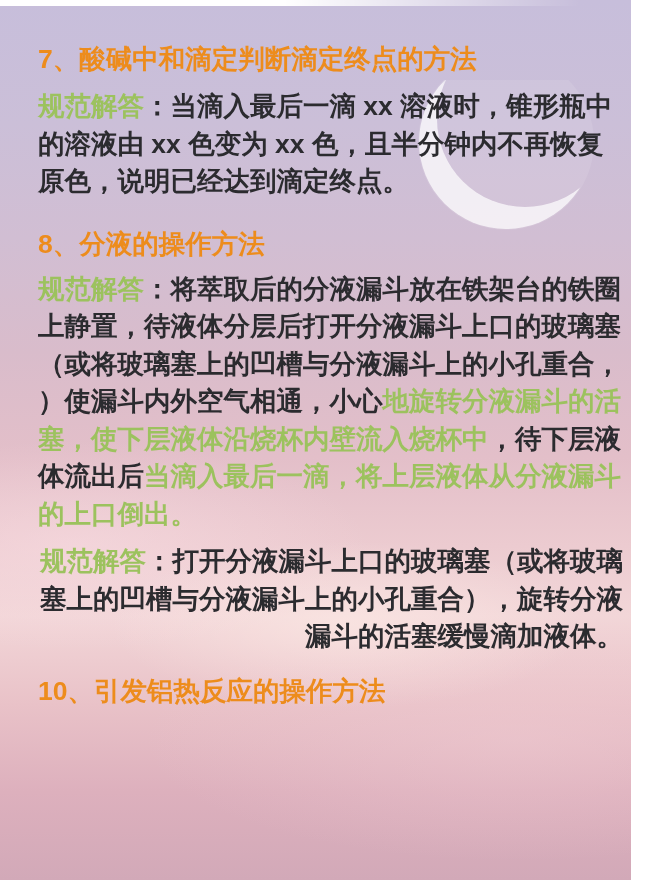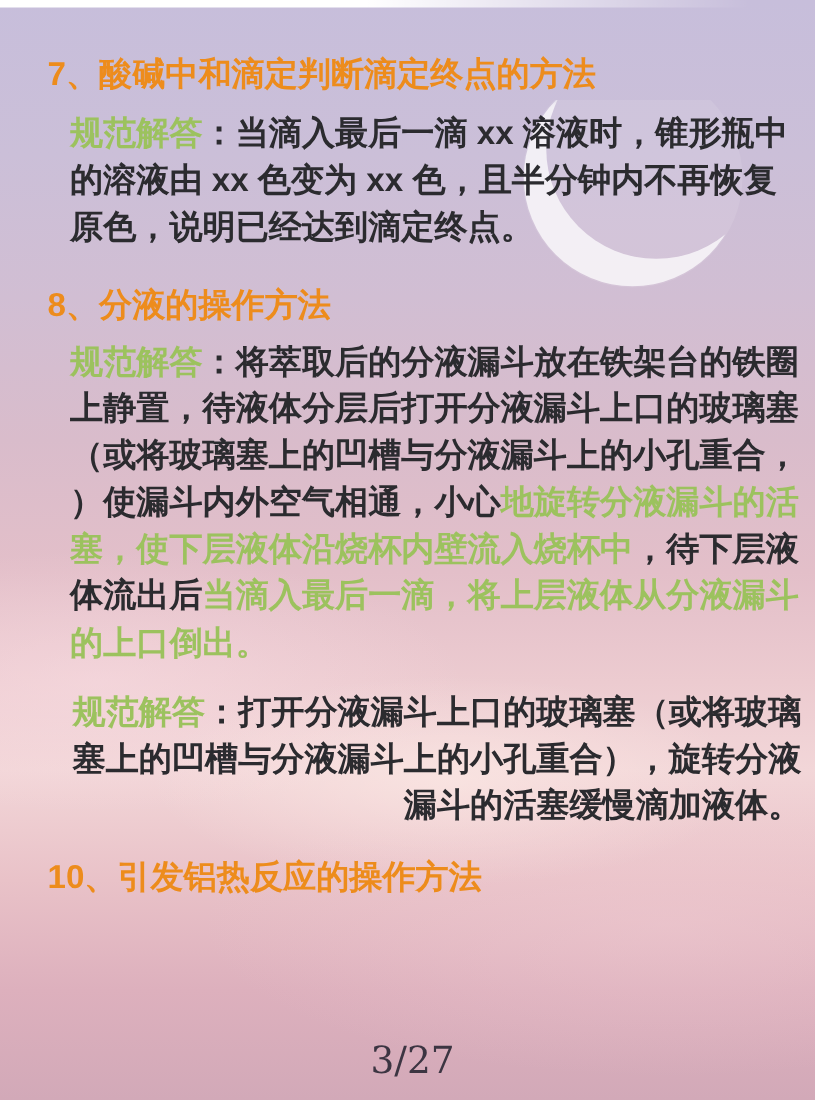--- a/index.html
+++ b/index.html
@@ -1,49 +1,50 @@
 <!DOCTYPE html>
 <html lang="zh" style="--c-orange: #ed8c1c; --c-green: #9cc25e; --c-ink: #2b2b2f;"><head>
 <meta charset="utf-8">
 <style>
   html,body{margin:0;padding:0;}
   body{
     width:660px;height:880px;overflow:hidden;
     font-family:"Liberation Sans","DejaVu Sans",sans-serif;
   }
   .page{
-    position:relative;width:652px;height:880px;overflow:hidden;
+    position:relative;width:600px;height:880px;overflow:hidden;
     background:
       radial-gradient(340px 120px at 55% 71%, rgba(255,238,232,0.55), rgba(255,238,232,0) 70%),
       radial-gradient(420px 150px at 12% 62%, rgba(250,222,228,0.50), rgba(250,222,228,0) 70%),
       radial-gradient(520px 170px at 82% 84%, rgba(240,204,211,0.45), rgba(240,204,211,0) 72%),
       linear-gradient(180deg,
         #c7bedb 0%, #cbbfd8 14%, #d1bed3 27%, #d9bccb 40%,
         #e3bfc9 52%, #eccbd0 62%, #f2d6d8 70%, #e9c2c8 80%,
         #ddb0bd 90%, #d2a9b8 100%);
+    padding-left: 31px;
   }
   .top-strip{
     position:absolute;left:0;top:0;height:6px;width:100%;
     background:linear-gradient(90deg,#ffffff 0%,#ffffff 45%,rgba(255,255,255,0) 92%);
     border-bottom-right-radius:6px;
   }
   .moon{position:absolute;left:388px;top:80px;pointer-events:none;}
   .content{
     position:absolute;left:38px;top:0;width:600px;
     color:var(--c-ink,#2b2b2f);
   }
   .sec-h{
     margin:0;width:600px;
     font-size:26.5px;line-height:38px;font-weight:700;
     color:var(--c-orange,#ed8c1c);
     letter-spacing:0;
     line-break:anywhere;
   }
   .sec-p{
-    margin:18px;width:585px;
+    margin:0;width:585px;
     font-size:26.5px;line-height:37.5px;font-weight:600;
     letter-spacing:0;
     line-break:anywhere;
     color:var(--c-ink,#2b2b2f);
   }
   .mt-h7{margin-top:40px;}
   .mt-p7{margin-top:10px;}
   .mt-h8{margin-top:24px;}
   .mt-p8{margin-top:8px;}
   .mt-h9{margin-top:22px;}
@@ -86,15 +87,14 @@
 
     <h2 class="sec-h mt-h8">8、分液的操作方法</h2>
     <p class="sec-p mt-p8"><span style="color: rgb(156, 194, 94);">规范解答</span><span style="color: rgb(43, 43, 47); text-align: right;">：将萃取后的分液漏斗放在铁架台的铁圈上静置，待液体分层后打开分液漏斗上口的玻璃塞（或将玻璃塞上的凹槽与分液漏斗上的小孔重合，）使漏斗内外空气相通，小心</span><span style="color: rgb(156, 194, 94);">地旋转分液漏斗的活塞，使下层液体沿烧杯内壁流入烧杯中</span><span style="color: rgb(43, 43, 47);">，待下层液体流出后</span><span style="color: rgb(156, 194, 94);">当滴入最后一滴，将上层液体从分液漏斗的上口倒出。</span></p>
 
     <p class="sec-p mt-p9"><span style="color: rgb(156, 194, 94);">规范解答</span><span style="color: rgb(43, 43, 47);">：打开分液漏斗上口的玻璃塞（或将玻璃塞上的凹槽与分液漏斗上的小孔重合），旋转分液漏斗的活塞缓慢滴加液体。</span></p>
 
     <h2 class="sec-h mt-h10">10、引发铝热反应的操作方法</h2>
 
   </main>
 
-  <div class="page-number">3/27</div>
 
 </div>
 
 </body></html>

